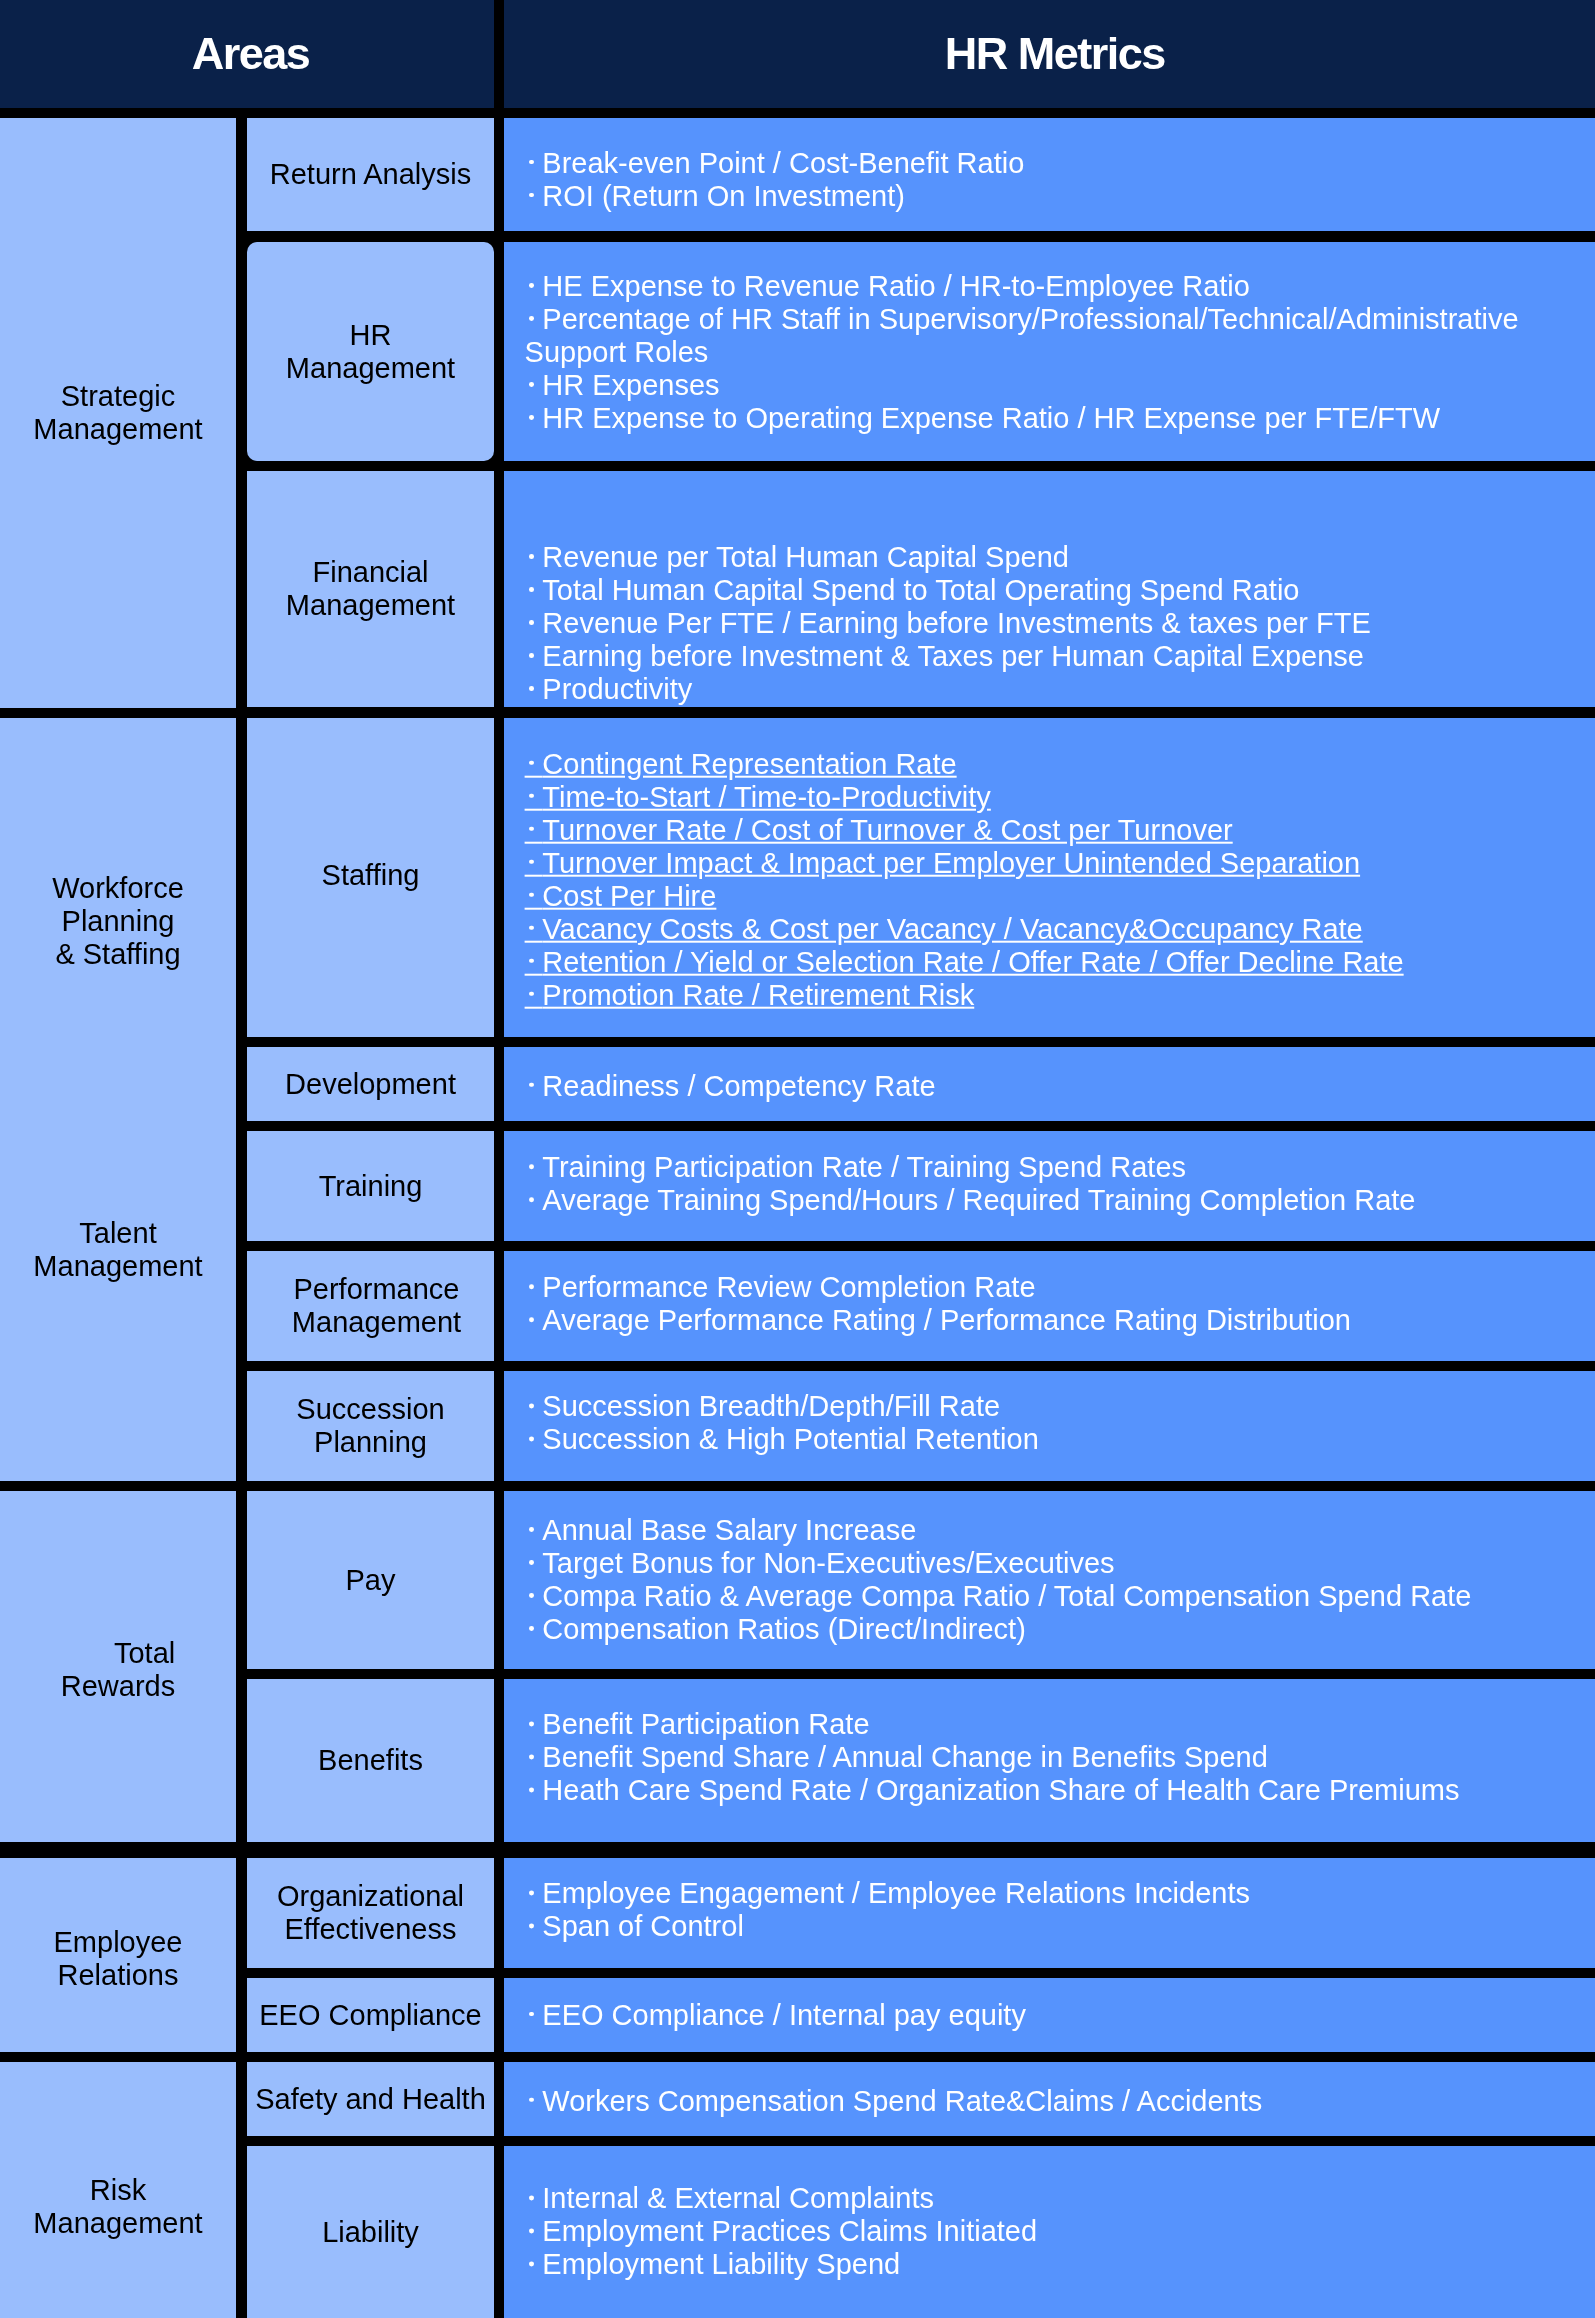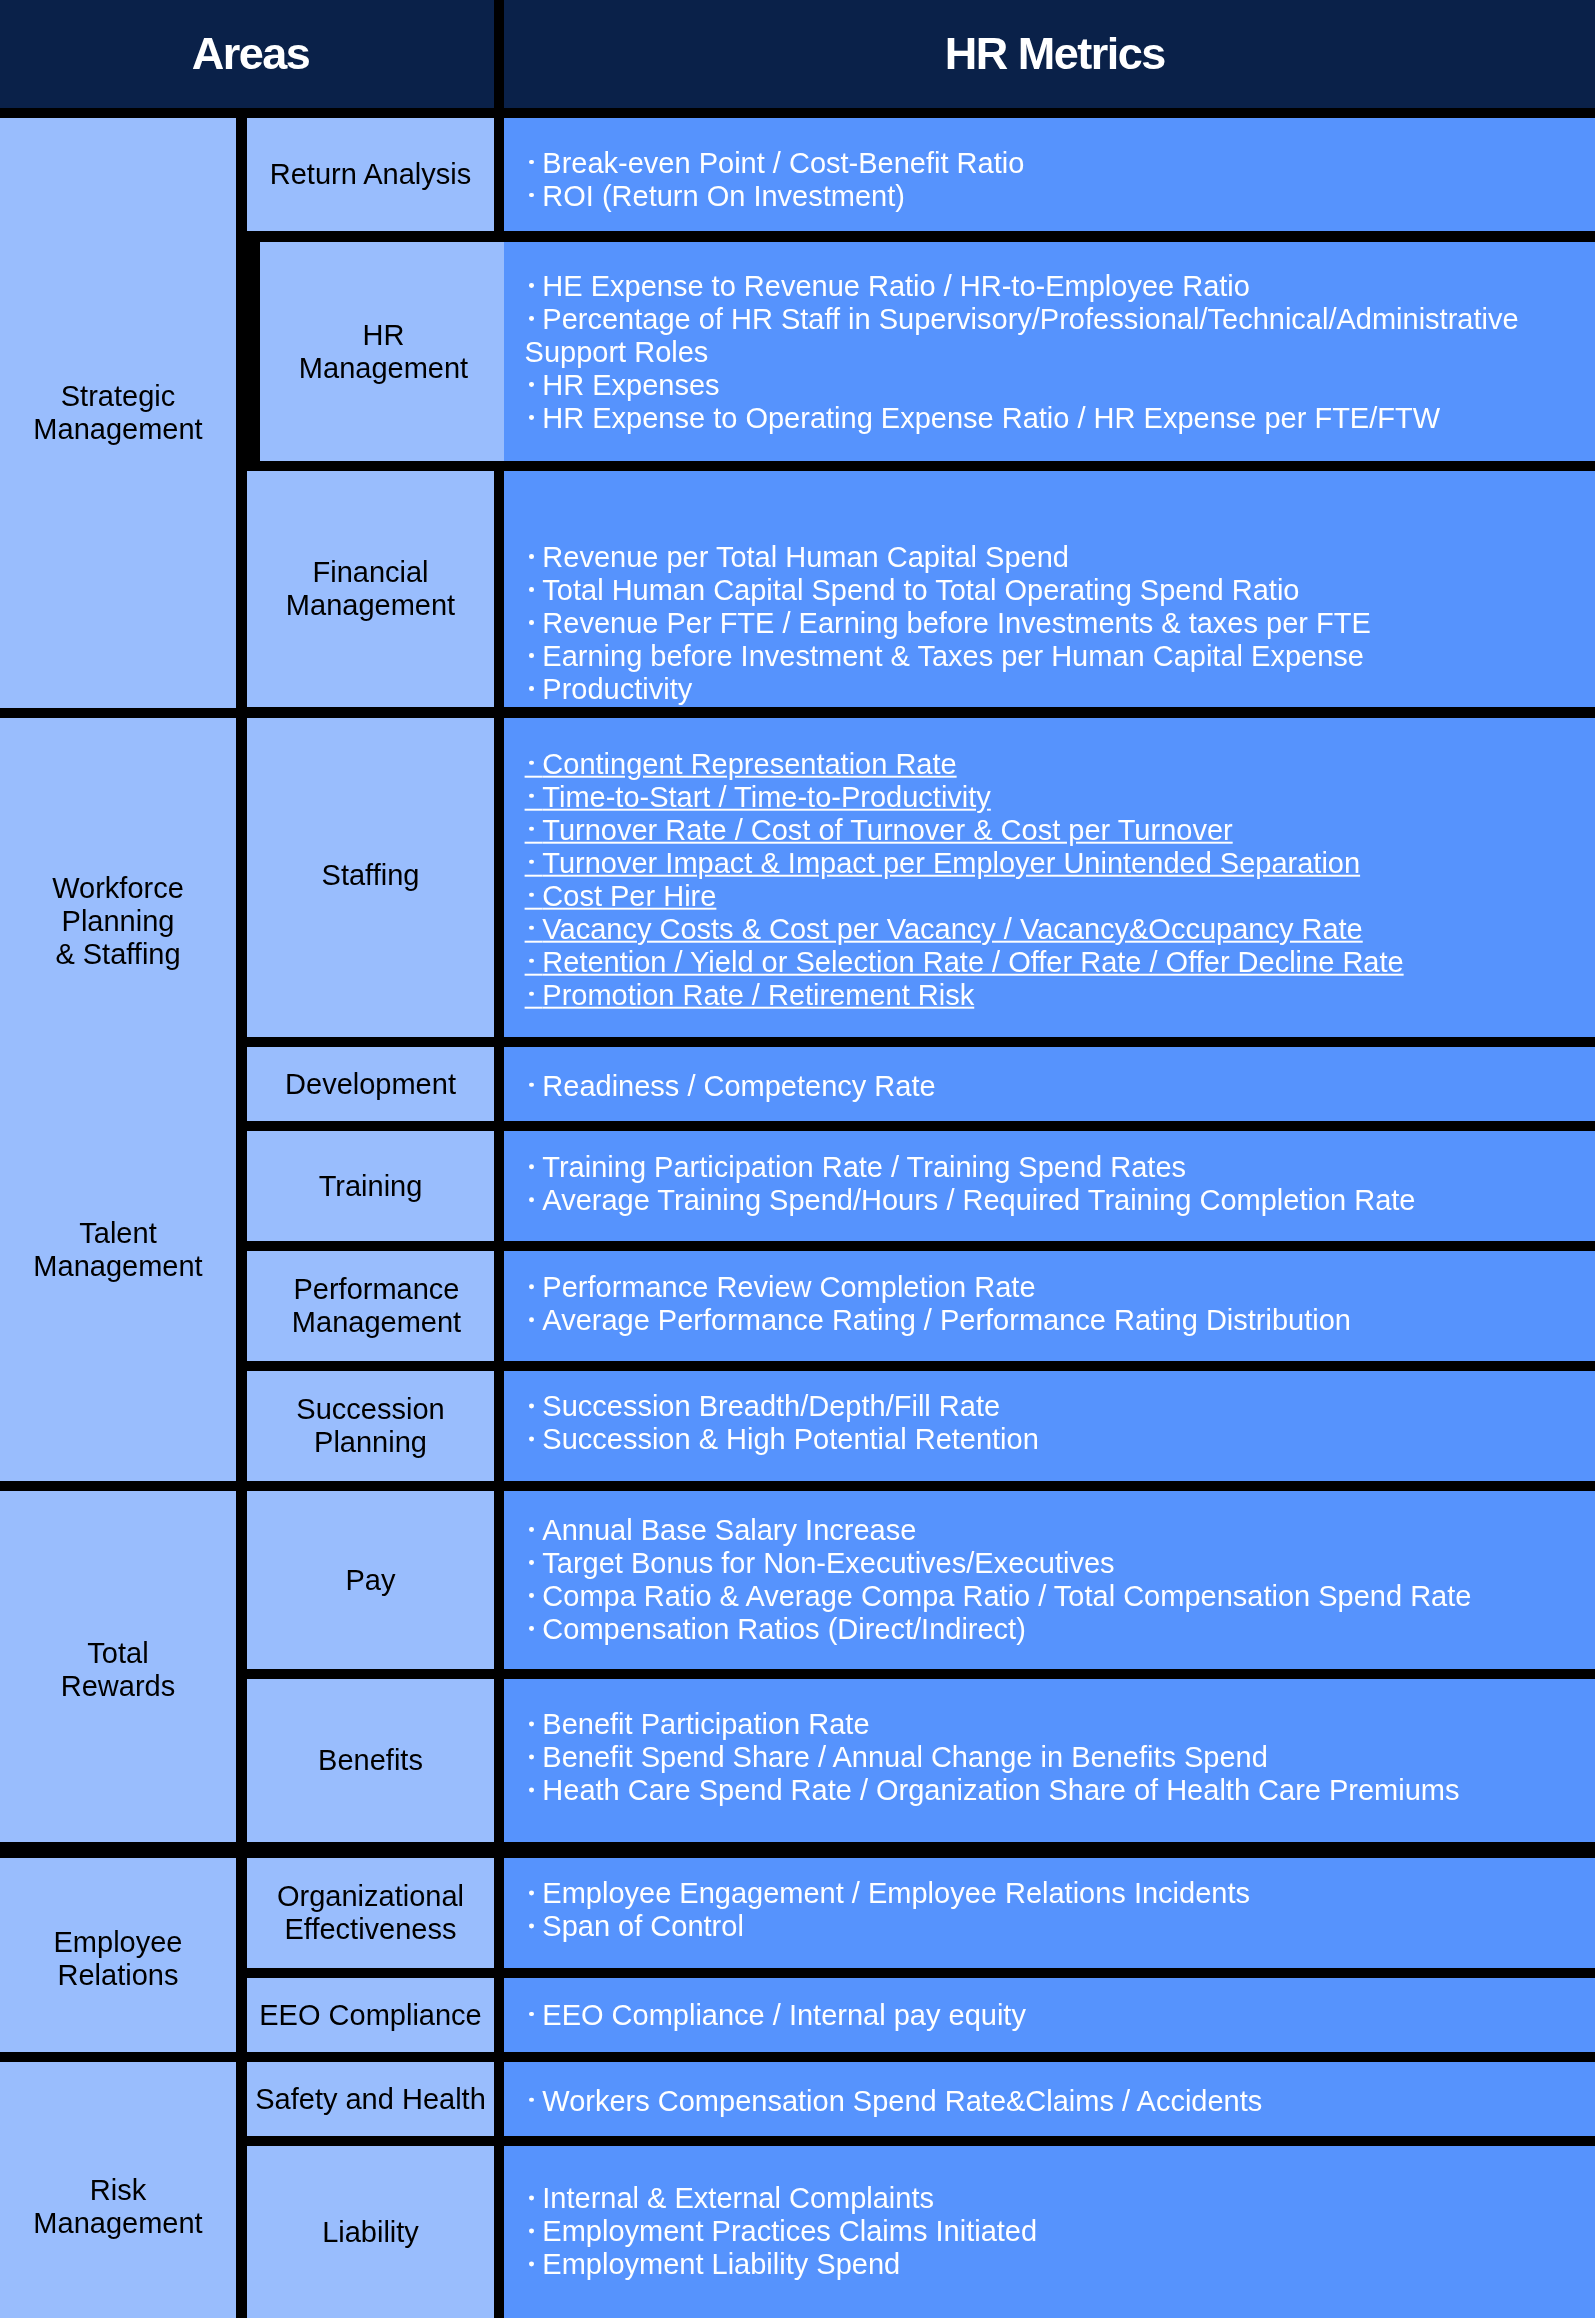--- a/index.html
+++ b/index.html
@@ -39,21 +39,21 @@
     </div>
     <div class="cell sub" style="left: 247px; top: 118px; width: 247px; height: 113px;">
       <span><span class="ln">Return Analysis</span></span>
     </div>
     <div class="cell metrics" style="left: 504px; top: 118px; width: 1092px; height: 113px;">
       <div class="lines" style="transform: translateY(5.1px);">
         <div class="li"><span class="bul">·&nbsp;</span><span class="txt">Break-even Point / Cost-Benefit Ratio</span></div>
         <div class="li"><span class="bul">·&nbsp;</span><span class="txt">ROI (Return On Investment)</span></div>
       </div>
     </div>
-    <div class="cell sub" style="left: 260px; top: 242px; width: 247px; height: 219px;">
+    <div class="cell sub" style="left: 247px; top: 242px; width: 247px; height: 219px; border-radius: 10px;">
       <span><span class="ln">HR</span><br><span class="ln">Management</span></span>
     </div>
     <div class="cell metrics" style="left: 504px; top: 242px; width: 1092px; height: 219px;">
       <div class="lines" style="transform: translateY(0.9px);">
         <div class="li"><span class="bul">·&nbsp;</span><span class="txt">HE Expense to Revenue Ratio / HR-to-Employee Ratio</span></div>
         <div class="li"><span class="bul">·&nbsp;</span><span class="txt">Percentage of HR Staff in Supervisory/Professional/Technical/Administrative Support Roles</span></div>
         <div class="li"><span class="bul">·&nbsp;</span><span class="txt">HR Expenses</span></div>
         <div class="li"><span class="bul">·&nbsp;</span><span class="txt">HR Expense to Operating Expense Ratio / HR Expense per FTE/FTW</span></div>
       </div>
     </div>
@@ -119,21 +119,21 @@
     <div class="cell sub" style="left: 247px; top: 1371px; width: 247px; height: 110px;">
       <span><span class="ln">Succession</span><br><span class="ln">Planning</span></span>
     </div>
     <div class="cell metrics" style="left: 504px; top: 1371px; width: 1092px; height: 110px;">
       <div class="lines" style="transform: translateY(-2.6px);">
         <div class="li"><span class="bul">·&nbsp;</span><span class="txt">Succession Breadth/Depth/Fill Rate</span></div>
         <div class="li"><span class="bul">·&nbsp;</span><span class="txt">Succession &amp; High Potential Retention</span></div>
       </div>
     </div>
     <div class="cell area" style="left: 0px; top: 1491px; width: 236px; height: 351px;">
-      <span style="transform: translateY(3.4px);"><span class="ln">Total</span><br><span class="ln">Rewards</span></span>
+      <span style="transform: translateY(3.4px); text-align: right;"><span class="ln">Total</span><br><span class="ln">Rewards</span></span>
     </div>
     <div class="cell sub" style="left: 247px; top: 1491px; width: 247px; height: 178px;">
       <span><span class="ln">Pay</span></span>
     </div>
     <div class="cell metrics" style="left: 504px; top: 1491px; width: 1092px; height: 178px;">
       <div class="lines">
         <div class="li"><span class="bul">·&nbsp;</span><span class="txt">Annual Base Salary Increase</span></div>
         <div class="li"><span class="bul">·&nbsp;</span><span class="txt">Target Bonus for Non-Executives/Executives</span></div>
         <div class="li"><span class="bul">·&nbsp;</span><span class="txt">Compa Ratio &amp; Average Compa Ratio / Total Compensation Spend Rate</span></div>
         <div class="li"><span class="bul">·&nbsp;</span><span class="txt">Compensation Ratios (Direct/Indirect)</span></div>

